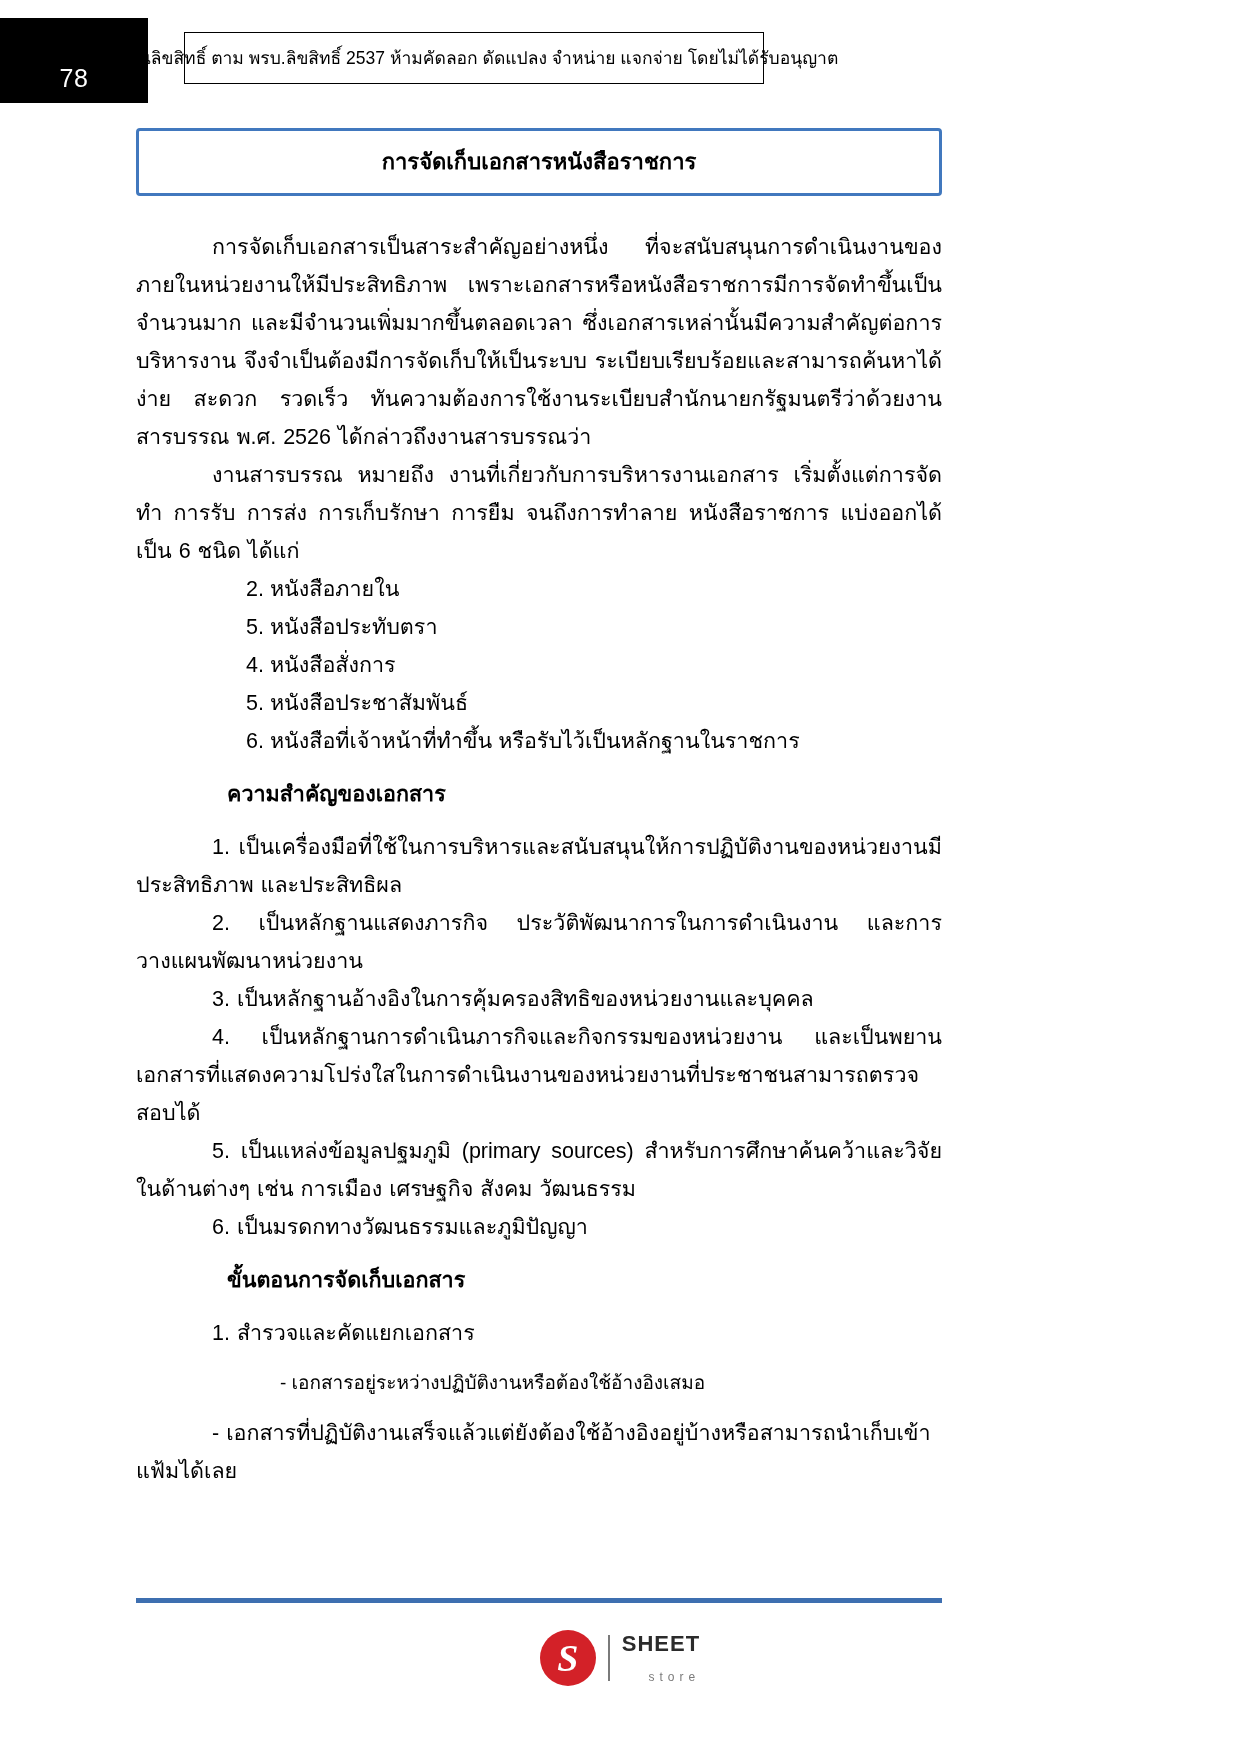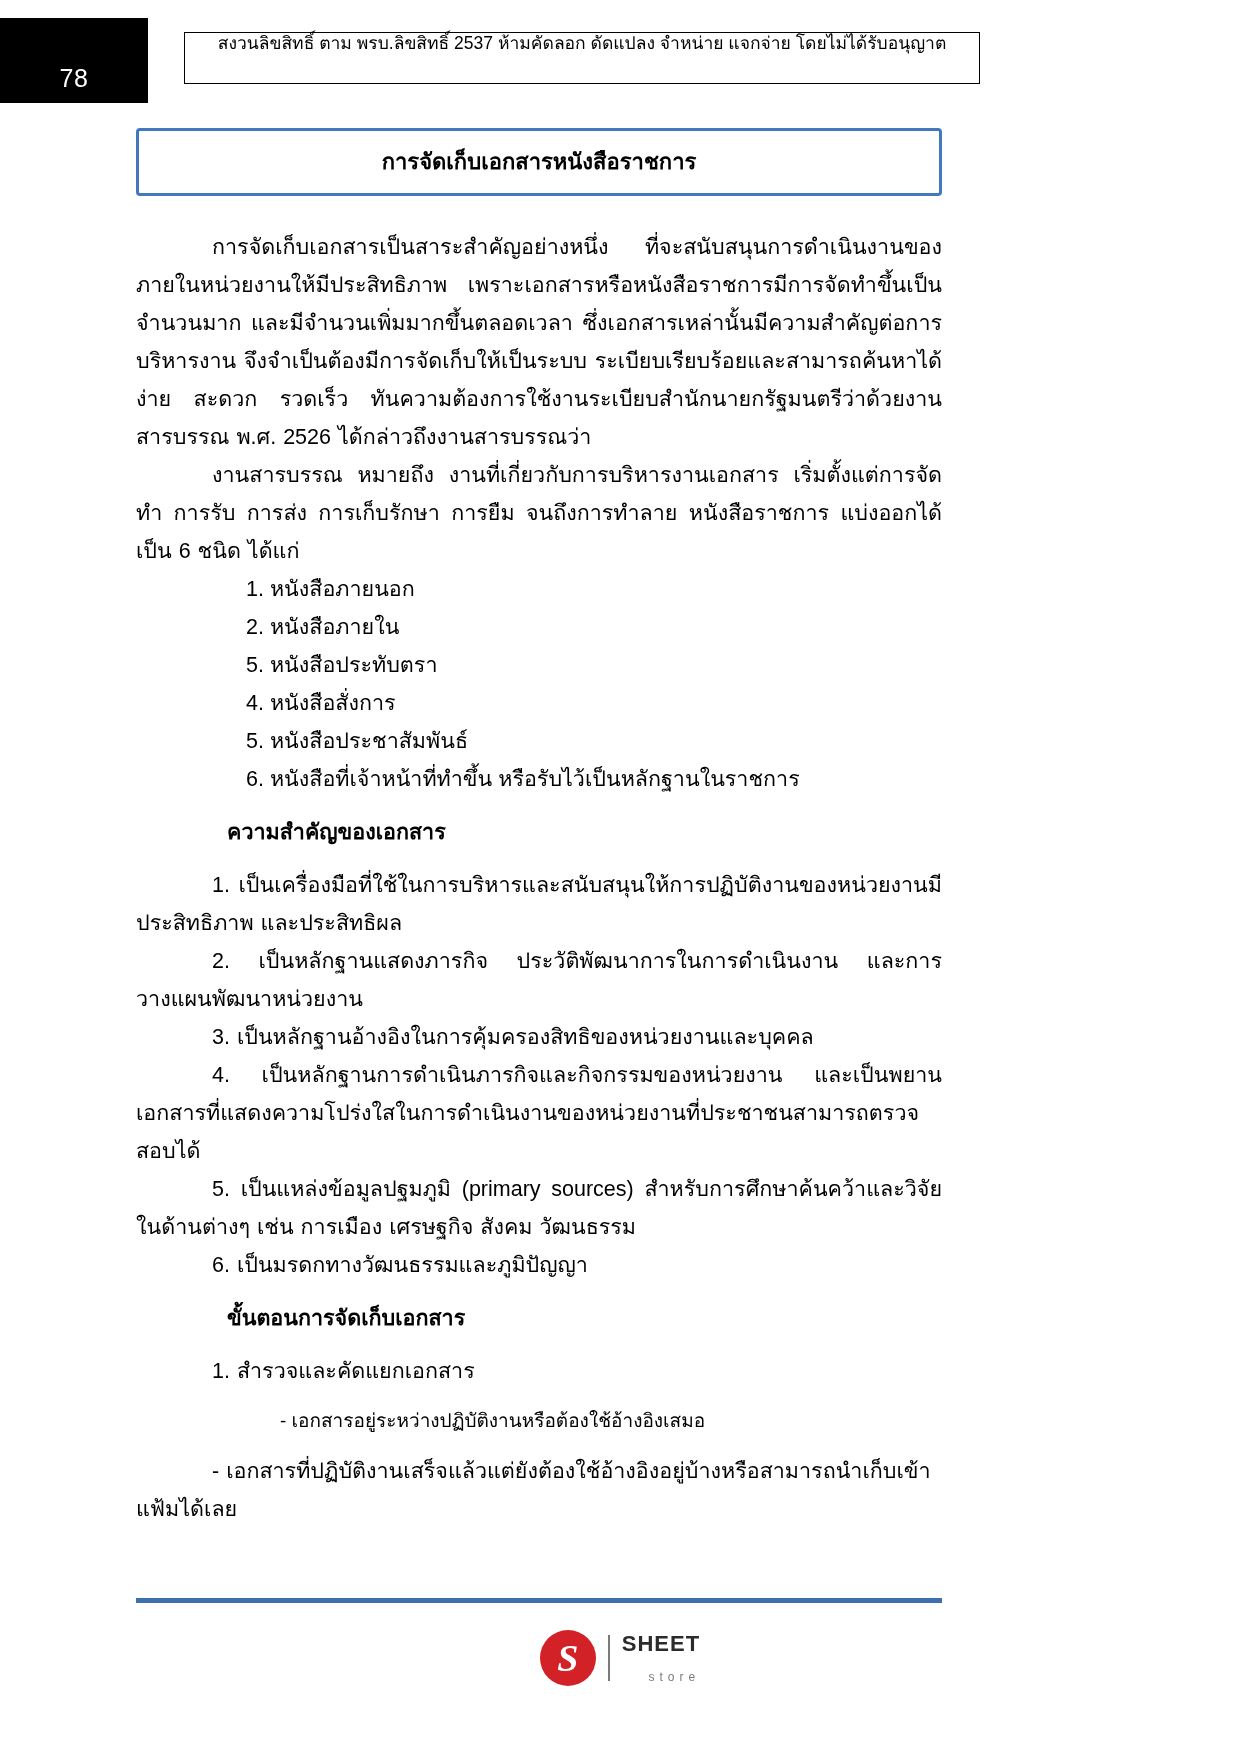--- a/index.html
+++ b/index.html
@@ -34,26 +34,26 @@
   .page-number-box .num {
     font-size: 25px;
     line-height: 1;
     letter-spacing: 0.5px;
   }
 
   .copyright-box {
     position: absolute;
     left: 184px;
     top: 32px;
-    width: 796px;
+    width: 580px;
     height: 52px;
     border: 1.6px solid #000000;
     box-sizing: border-box;
     display: flex;
-    align-items: flex-start;
+    align-items: center;
     justify-content: center;
   }
   .copyright-box .txt {
     font-size: 17.5px;
     white-space: nowrap;
     line-height: 1.2;
   }
 
   
   .title-box {
@@ -190,21 +190,20 @@
 <div class="title-box">
   <span class="title-text">การจัดเก็บเอกสารหนังสือราชการ</span>
 </div>
 
 <div class="content">
 
   <p class="para indent">การจัดเก็บเอกสารเป็นสาระสำคัญอย่างหนึ่ง ที่จะสนับสนุนการดำเนินงานของภายในหน่วยงานให้มีประสิทธิภาพ เพราะเอกสารหรือหนังสือราชการมีการจัดทำขึ้นเป็นจำนวนมาก และมีจำนวนเพิ่มมากขึ้นตลอดเวลา ซึ่งเอกสารเหล่านั้นมีความสำคัญต่อการบริหารงาน จึงจำเป็นต้องมีการจัดเก็บให้เป็นระบบ ระเบียบเรียบร้อยและสามารถค้นหาได้ง่าย สะดวก รวดเร็ว ทันความต้องการใช้งานระเบียบสำนักนายกรัฐมนตรีว่าด้วยงานสารบรรณ พ.ศ. 2526 ได้กล่าวถึงงานสารบรรณว่า</p>
 
   <p class="para indent">งานสารบรรณ หมายถึง งานที่เกี่ยวกับการบริหารงานเอกสาร เริ่มตั้งแต่การจัดทำ การรับ การส่ง การเก็บรักษา การยืม จนถึงการทำลาย หนังสือราชการ แบ่งออกได้เป็น 6 ชนิด ได้แก่</p>
 
-  <p class="list-item">1. หนังสือภายนอก</p>
   <p class="list-item">2. หนังสือภายใน</p>
   <p class="list-item">5. หนังสือประทับตรา</p>
   <p class="list-item">4. หนังสือสั่งการ</p>
   <p class="list-item">5. หนังสือประชาสัมพันธ์</p>
   <p class="list-item">6. หนังสือที่เจ้าหน้าที่ทำขึ้น หรือรับไว้เป็นหลักฐานในราชการ</p>
 
   <p class="bold-head">ความสำคัญของเอกสาร</p>
 
 
   <p class="para indent">1. เป็นเครื่องมือที่ใช้ในการบริหารและสนับสนุนให้การปฏิบัติงานของหน่วยงานมีประสิทธิภาพ และประสิทธิผล</p>

